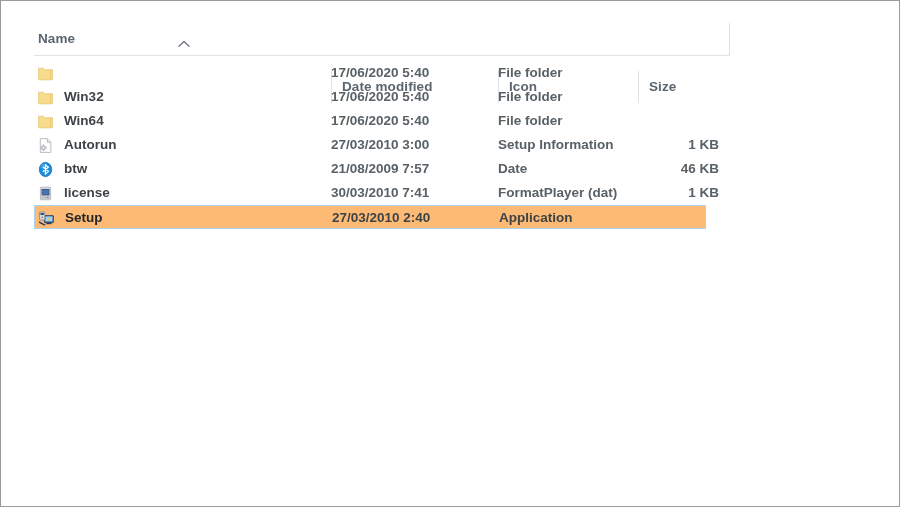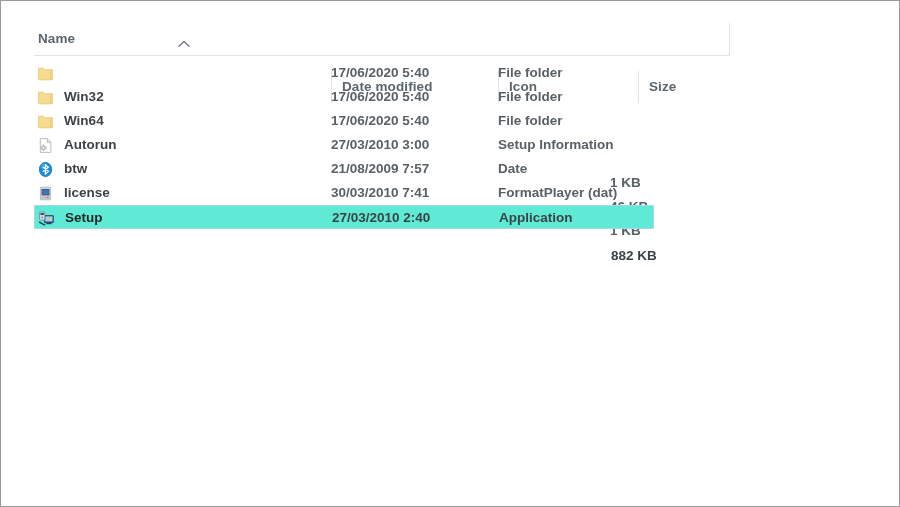--- a/index.html
+++ b/index.html
@@ -88,23 +88,23 @@
     width: 900px;
   }
   .file-row {
     position: relative;
     height: 24px;
     width: 692px;
     margin-left: 33px;
     box-sizing: border-box;
   }
   .file-row.selected {
-    background: #5eead4;
+    background: #fdba74;
     border: 1px solid #a8d4f2;
-    width: 620px;
+    width: 672px;
   }
 
   .cell {
     position: absolute;
     top: 0;
     height: 24px;
     line-height: 24px;
     font-size: 13.5px;
     color: #3d4347;
     white-space: nowrap;
@@ -116,24 +116,24 @@
     left: 4px;
     width: 290px;
     padding-left: 26px;
     box-sizing: border-box;
   }
   .cell-date { left: 297px; width: 165px; color: #5a6166; }
   .cell-type { left: 464px; width: 140px; color: #5a6166; }
   .cell-size {
     left: 576px;
     width: 114px;
+    text-align: right;
     padding-right: 5px;
     box-sizing: border-box;
     color: #5a6166;
-    margin-top: 38px;
   }
   .file-row.selected .cell-date,
   .file-row.selected .cell-type,
   .file-row.selected .cell-size { color: #3c4347; }
 
   
   .row-icon {
     position: absolute;
     left: 3px;
     top: 4px;
@@ -256,17 +256,16 @@
             <rect x="1.6" y="2.0" width="5.2" height="8.0" rx=".6" fill="#d9dde2" stroke="#6d7580" stroke-width=".7"></rect>
             <rect x="2.5" y="3.0" width="3.4" height="2.0" fill="#2f4f80"></rect>
             <circle cx="4.2" cy="7.3" r=".9" fill="#7b8794"></circle>
             <path d="M1.2 11.2 L8.0 14.9 L6.0 15.6 L0.9 12.8z" fill="#1f3a5f"></path>
             <rect x="9.6" y="8.0" width="2.2" height="2.2" fill="#f2c14a"></rect>
           </svg>
         </span>
         <span class="cell cell-name">Setup</span>
         <span class="cell cell-date">27/03/2010 2:40</span>
         <span class="cell cell-type">Application</span>
-        <span class="cell cell-size">882 KB</span>
       </div>
     </div>
 
 </div>
 
 </body></html>

